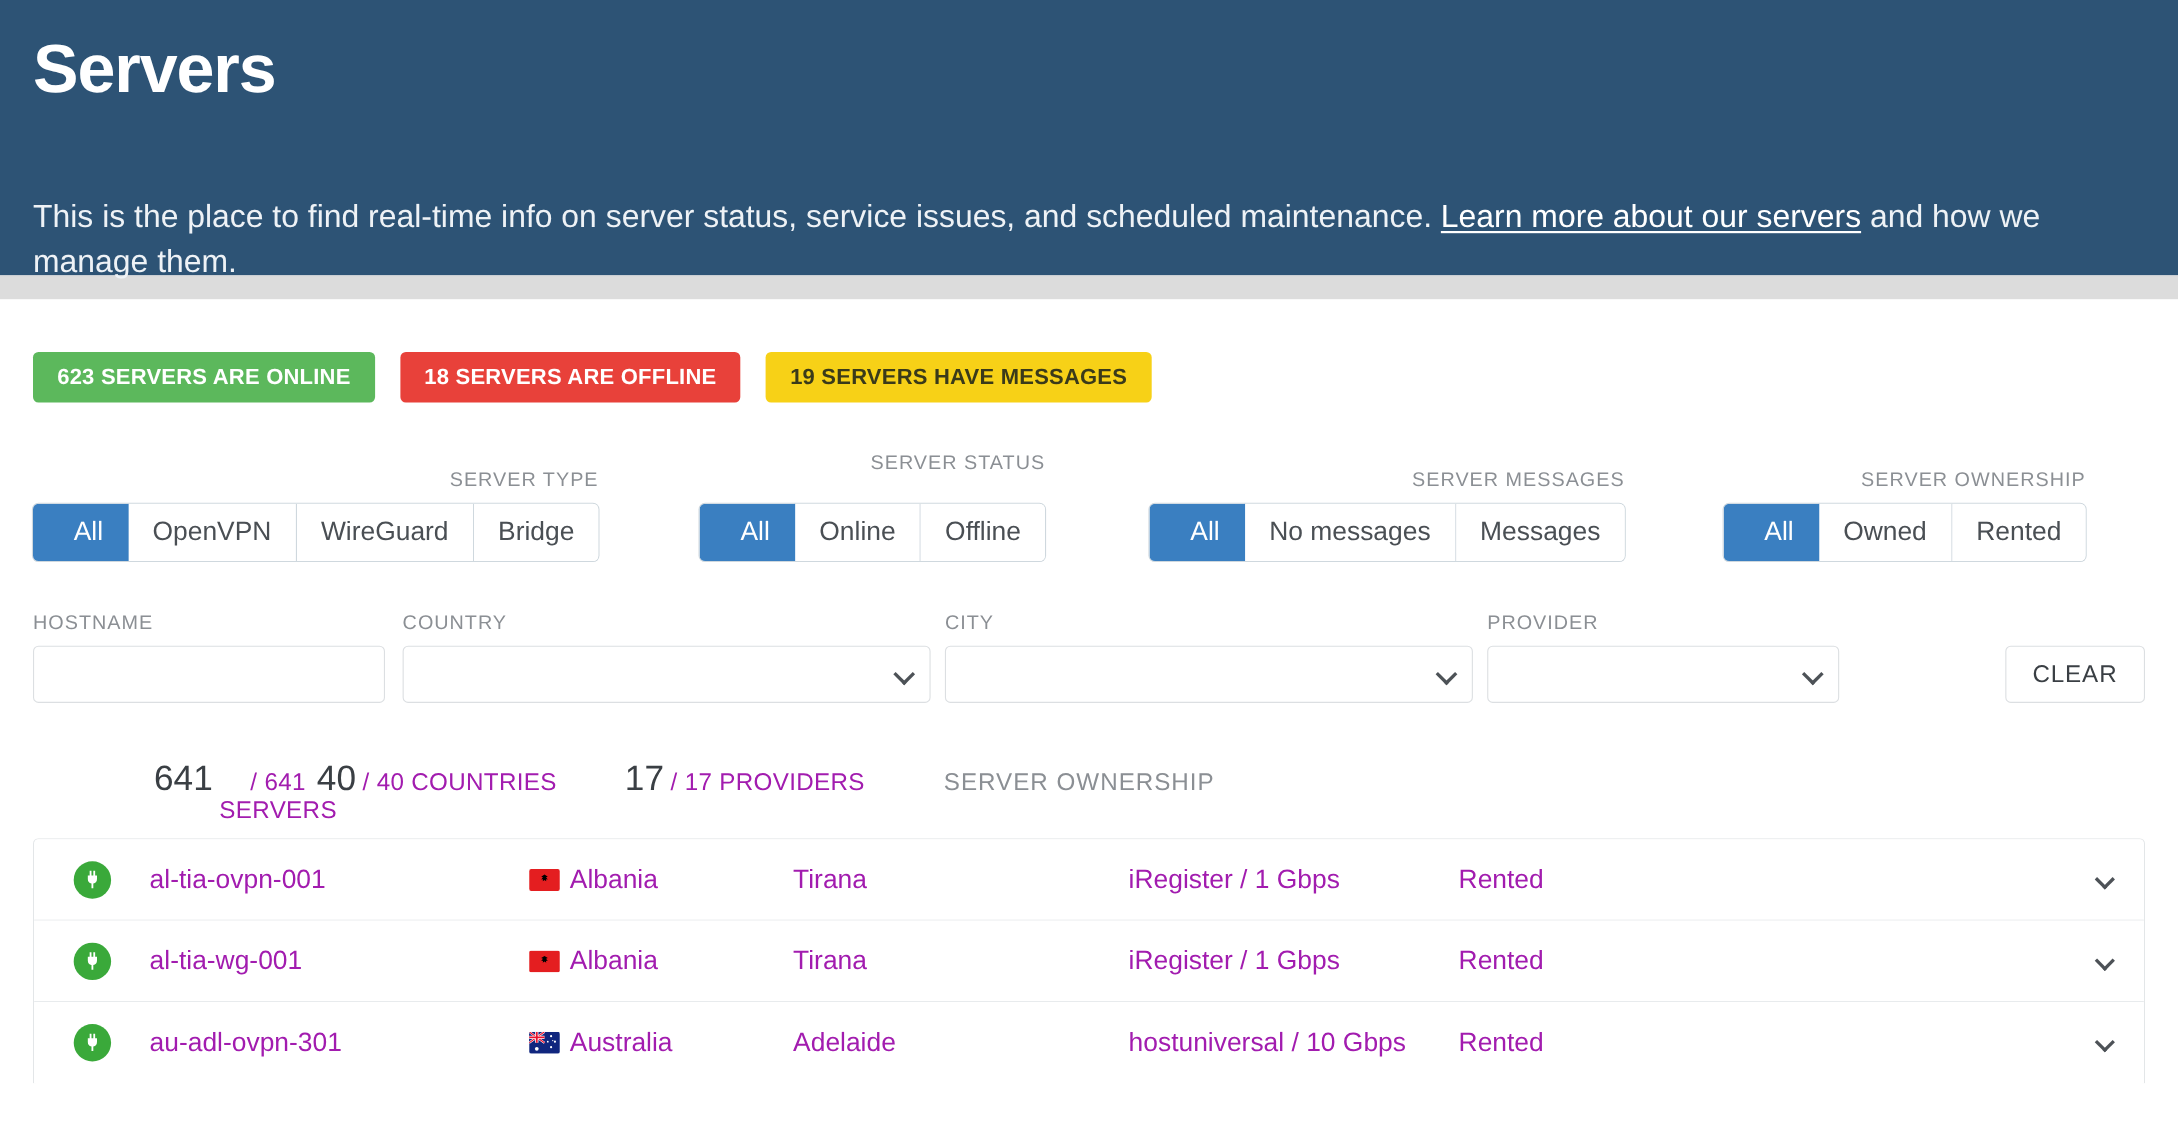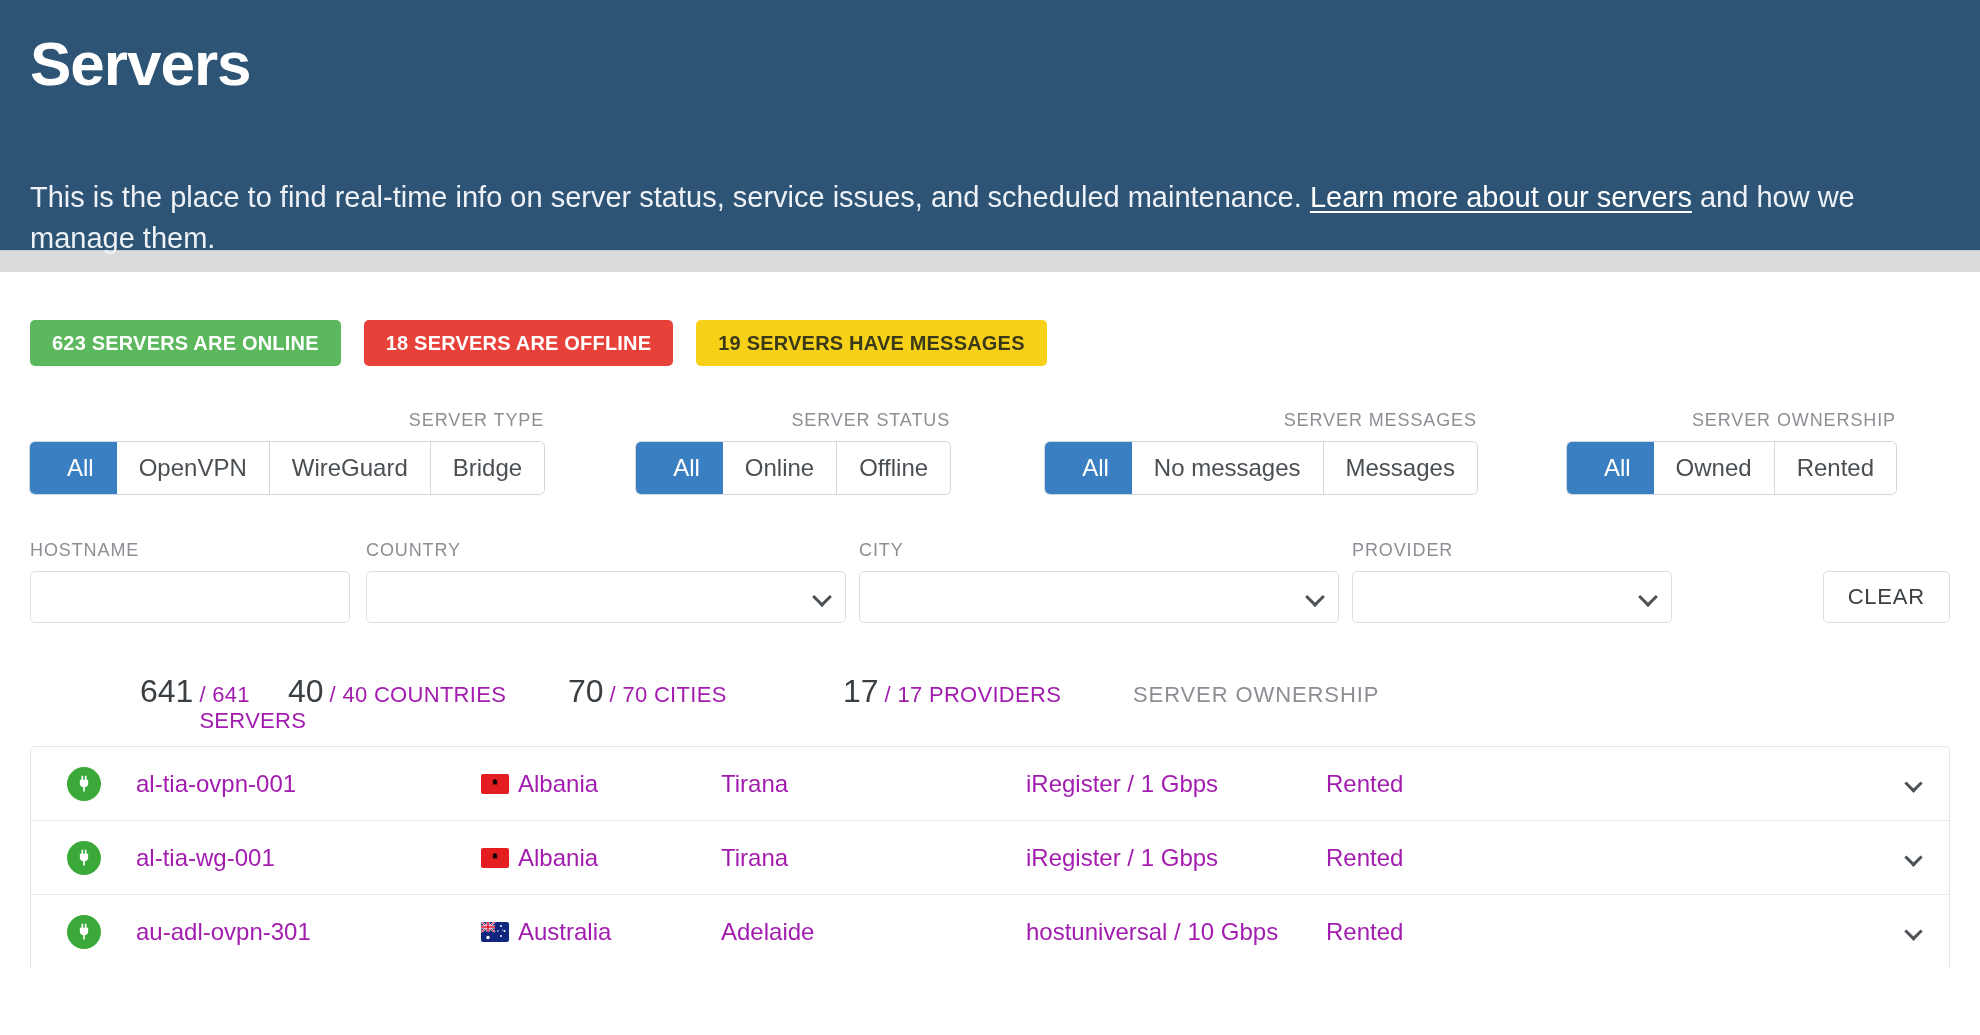--- a/index.html
+++ b/index.html
@@ -163,21 +163,21 @@
     cursor: pointer;
   }
 
   
   .summary {
     display: flex;
     padding: 0 30px;
     margin-top: 50px;
     align-items: baseline;
   }
-  .sum-item { display: flex; align-items: baseline; }
+  .sum-item { display: flex; align-items: baseline; text-align: center; }
   .sum-big {
     font-size: 32px;
     color: #3a3f44;
     margin-right: 6px;
   }
   .sum-small {
     font-size: 22px;
     color: #a21caf;
     letter-spacing: .3px;
   }
@@ -270,21 +270,21 @@
   <div class="toggle-group" style="margin-right:92px;">
     <div class="toggle-label">SERVER TYPE</div>
     <div class="seg">
       <div class="seg-btn active">All</div>
       <div class="seg-btn">OpenVPN</div>
       <div class="seg-btn">WireGuard</div>
       <div class="seg-btn">Bridge</div>
     </div>
   </div>
 
-  <div class="toggle-group" style="margin-right:95px;">
+  <div class="toggle-group" style="margin-right:95px;gap:16px;">
     <div class="toggle-label">SERVER STATUS</div>
     <div class="seg">
       <div class="seg-btn active">All</div>
       <div class="seg-btn">Online</div>
       <div class="seg-btn">Offline</div>
     </div>
   </div>
 
   <div class="toggle-group" style="margin-right:90px;">
     <div class="toggle-label">SERVER MESSAGES</div>
@@ -342,24 +342,20 @@
 </div>
 
 <div class="summary">
   <div class="sum-item" style="width:258px;padding-left:110px;">
     <span class="sum-big">641</span>
     <span class="sum-small">/ 641 SERVERS</span>
   </div>
   <div class="sum-item" style="width:280px;">
     <span class="sum-big">40</span>
     <span class="sum-small">/ 40 COUNTRIES</span>
-  </div>
-  <div class="sum-item" style="width:275px;">
-    <span class="sum-big">70</span>
-    <span class="sum-small">/ 70 CITIES</span>
   </div>
   <div class="sum-item" style="width:290px;">
     <span class="sum-big">17</span>
     <span class="sum-small">/ 17 PROVIDERS</span>
   </div>
   <div class="sum-plain">SERVER OWNERSHIP</div>
 </div>
 
 <div class="table">
 

